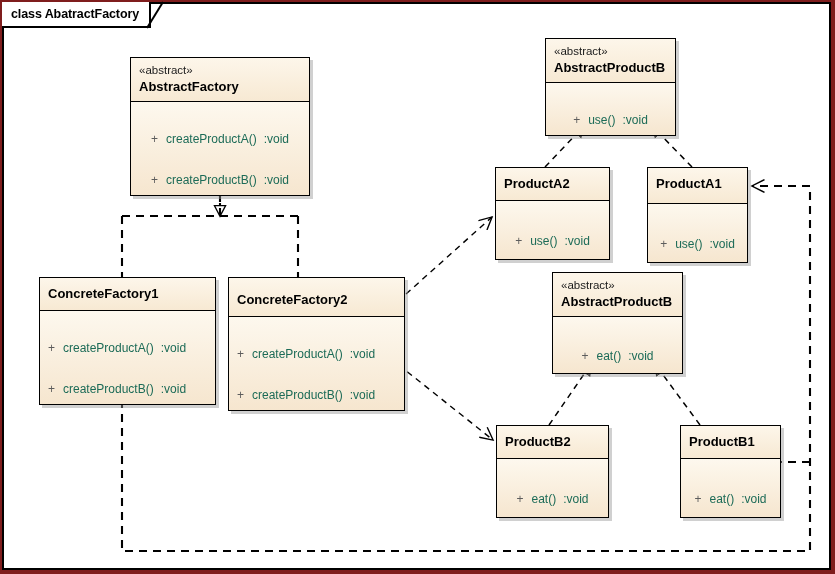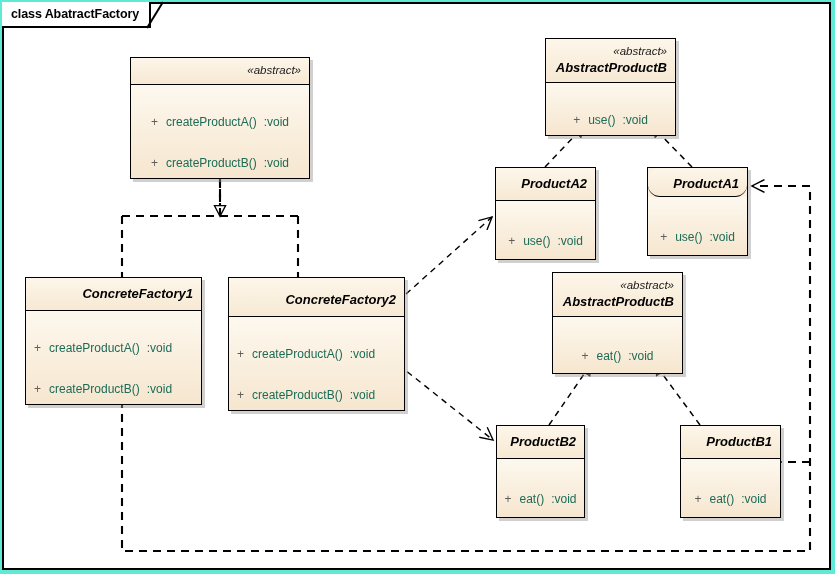--- a/index.html
+++ b/index.html
@@ -7,21 +7,21 @@
     padding: 0;
     background: #ffffff;
   }
   body {
     font-family: "Liberation Sans", sans-serif;
   }
   #canvas {
     position: relative;
     width: 835px;
     height: 574px;
-    background: #5eead4;
+    background: #7f1d1d;
     overflow: hidden;
   }
 
   
   #frame {
     position: absolute;
     left: 2px;
     top: 2px;
     width: 829px;
     height: 568px;
@@ -87,22 +87,21 @@
     border: 1.4px solid #000000;
     background: #fbf1e1;
     box-shadow: 3px 3px 0 0 rgba(150,150,150,0.45);
     z-index: 10;
   }
   .node .hdr {
     box-sizing: border-box;
     border-bottom: 1.4px solid #000000;
     background: linear-gradient(180deg, #fdf6ea 0%, #f7e9d3 100%);
     padding: 5px 8px 6px 8px;
-    text-align: right;
-    font-style: italic;
+    text-align: left;
   }
   .node .stereo {
     font-size: 11.5px;
     color: #1a1a1a;
     line-height: 15px;
     white-space: nowrap;
   }
   .node .cname {
     font-size: 13px;
     font-weight: bold;
@@ -207,20 +206,21 @@
     </g>
 
     <g>
       <path d="M 810 462 L 763 462" stroke="#000000" stroke-width="2.1" fill="none" stroke-dasharray="8,6" marker-end="url(#openarrow)"></path>
     </g>
   </svg>
 
   <div class="node centerfeat" style="left:130px; top:57px; width:180px;">
     <div class="hdr">
       <div class="stereo">«abstract»</div>
+      <div class="cname">AbstractFactory</div>
     </div>
     <div class="body">
       <div class="feat">
         <span class="vis">+</span>
         <span class="fname">createProductA()</span>
         <span class="ftype">:void</span>
       </div>
       <div class="feat">
         <span class="vis">+</span>
         <span class="fname">createProductB()</span>
@@ -236,47 +236,47 @@
     </div>
     <div class="body">
       <div class="feat">
         <span class="vis">+</span>
         <span class="fname">use()</span>
         <span class="ftype">:void</span>
       </div>
     </div>
   </div>
 
-  <div class="node centerfeat" style="left:495px; top:167px; width:101px;">
+  <div class="node centerfeat" style="left:495px; top:167px; width:115px;">
     <div class="hdr" style="padding-top:7px;padding-bottom:8px;">
       <div class="cname">ProductA2</div>
     </div>
     <div class="body" style="padding-top:8px;padding-bottom:9px;">
       <div class="feat">
         <span class="vis">+</span>
         <span class="fname">use()</span>
         <span class="ftype">:void</span>
       </div>
     </div>
   </div>
 
   <div class="node centerfeat" style="left:647px; top:167px; width:101px;">
-    <div class="hdr" style="padding-top:7px;padding-bottom:4px;border-radius:12px;">
+    <div class="hdr" style="padding-top:7px;padding-bottom:11px;">
       <div class="cname">ProductA1</div>
     </div>
     <div class="body" style="padding-top:8px;padding-bottom:9px;">
       <div class="feat">
         <span class="vis">+</span>
         <span class="fname">use()</span>
         <span class="ftype">:void</span>
       </div>
     </div>
   </div>
 
-  <div class="node" style="left:25px; top:277px; width:177px;">
+  <div class="node" style="left:39px; top:277px; width:177px;">
     <div class="hdr" style="padding-top:7px;padding-bottom:8px;">
       <div class="cname">ConcreteFactory1</div>
     </div>
     <div class="body">
       <div class="feat">
         <span class="vis">+</span>
         <span class="fname">createProductA()</span>
         <span class="ftype">:void</span>
       </div>
       <div class="feat">
@@ -312,21 +312,21 @@
     </div>
     <div class="body" style="padding-top:7px;padding-bottom:8px;">
       <div class="feat">
         <span class="vis">+</span>
         <span class="fname">eat()</span>
         <span class="ftype">:void</span>
       </div>
     </div>
   </div>
 
-  <div class="node centerfeat" style="left:496px; top:425px; width:89px;">
+  <div class="node centerfeat" style="left:496px; top:425px; width:113px;">
     <div class="hdr" style="padding-top:7px;padding-bottom:8px;">
       <div class="cname">ProductB2</div>
     </div>
     <div class="body" style="padding-top:8px;padding-bottom:9px;">
       <div class="feat">
         <span class="vis">+</span>
         <span class="fname">eat()</span>
         <span class="ftype">:void</span>
       </div>
     </div>

